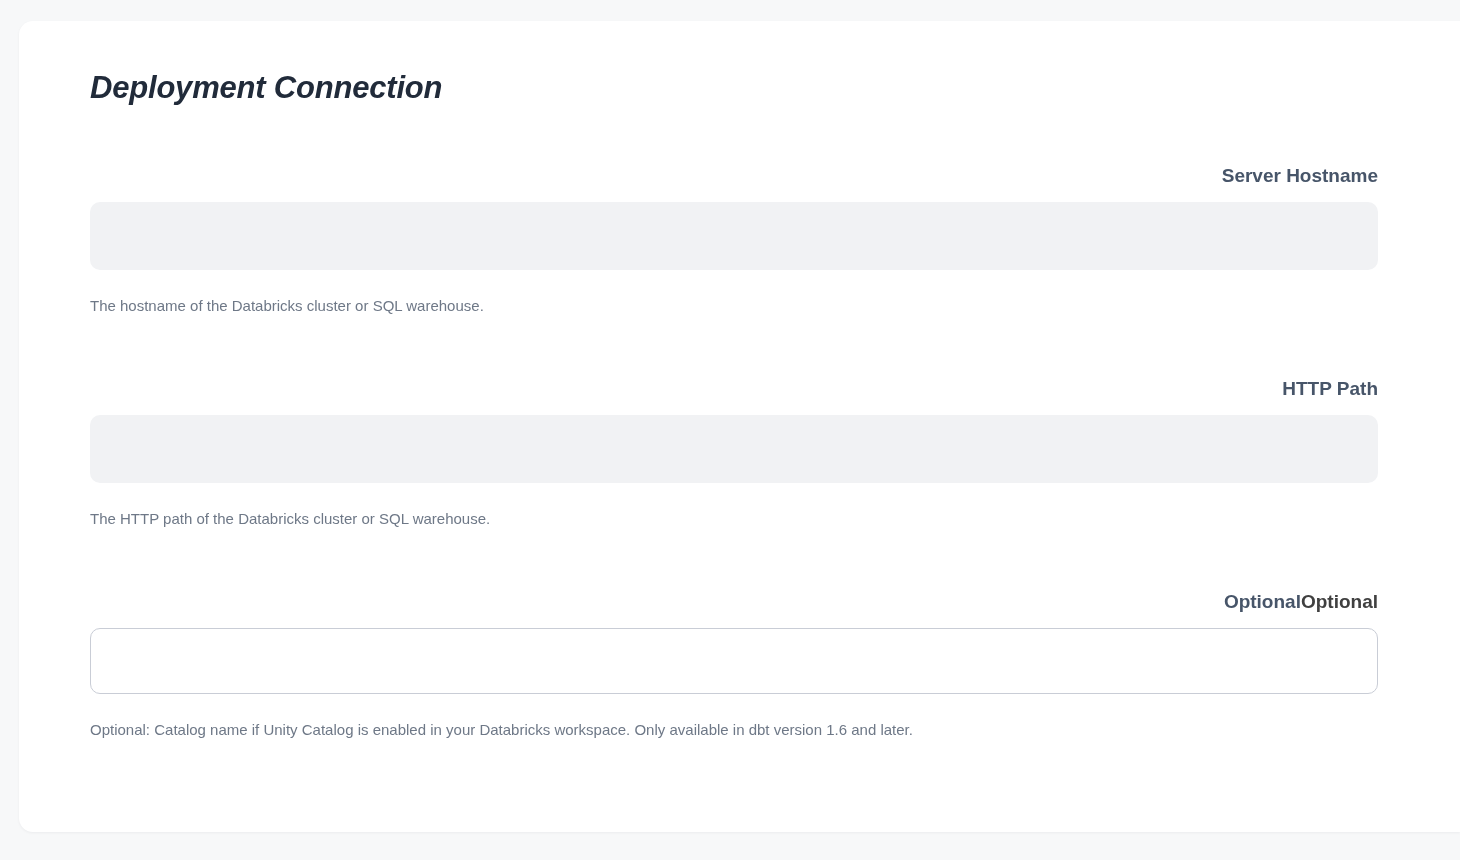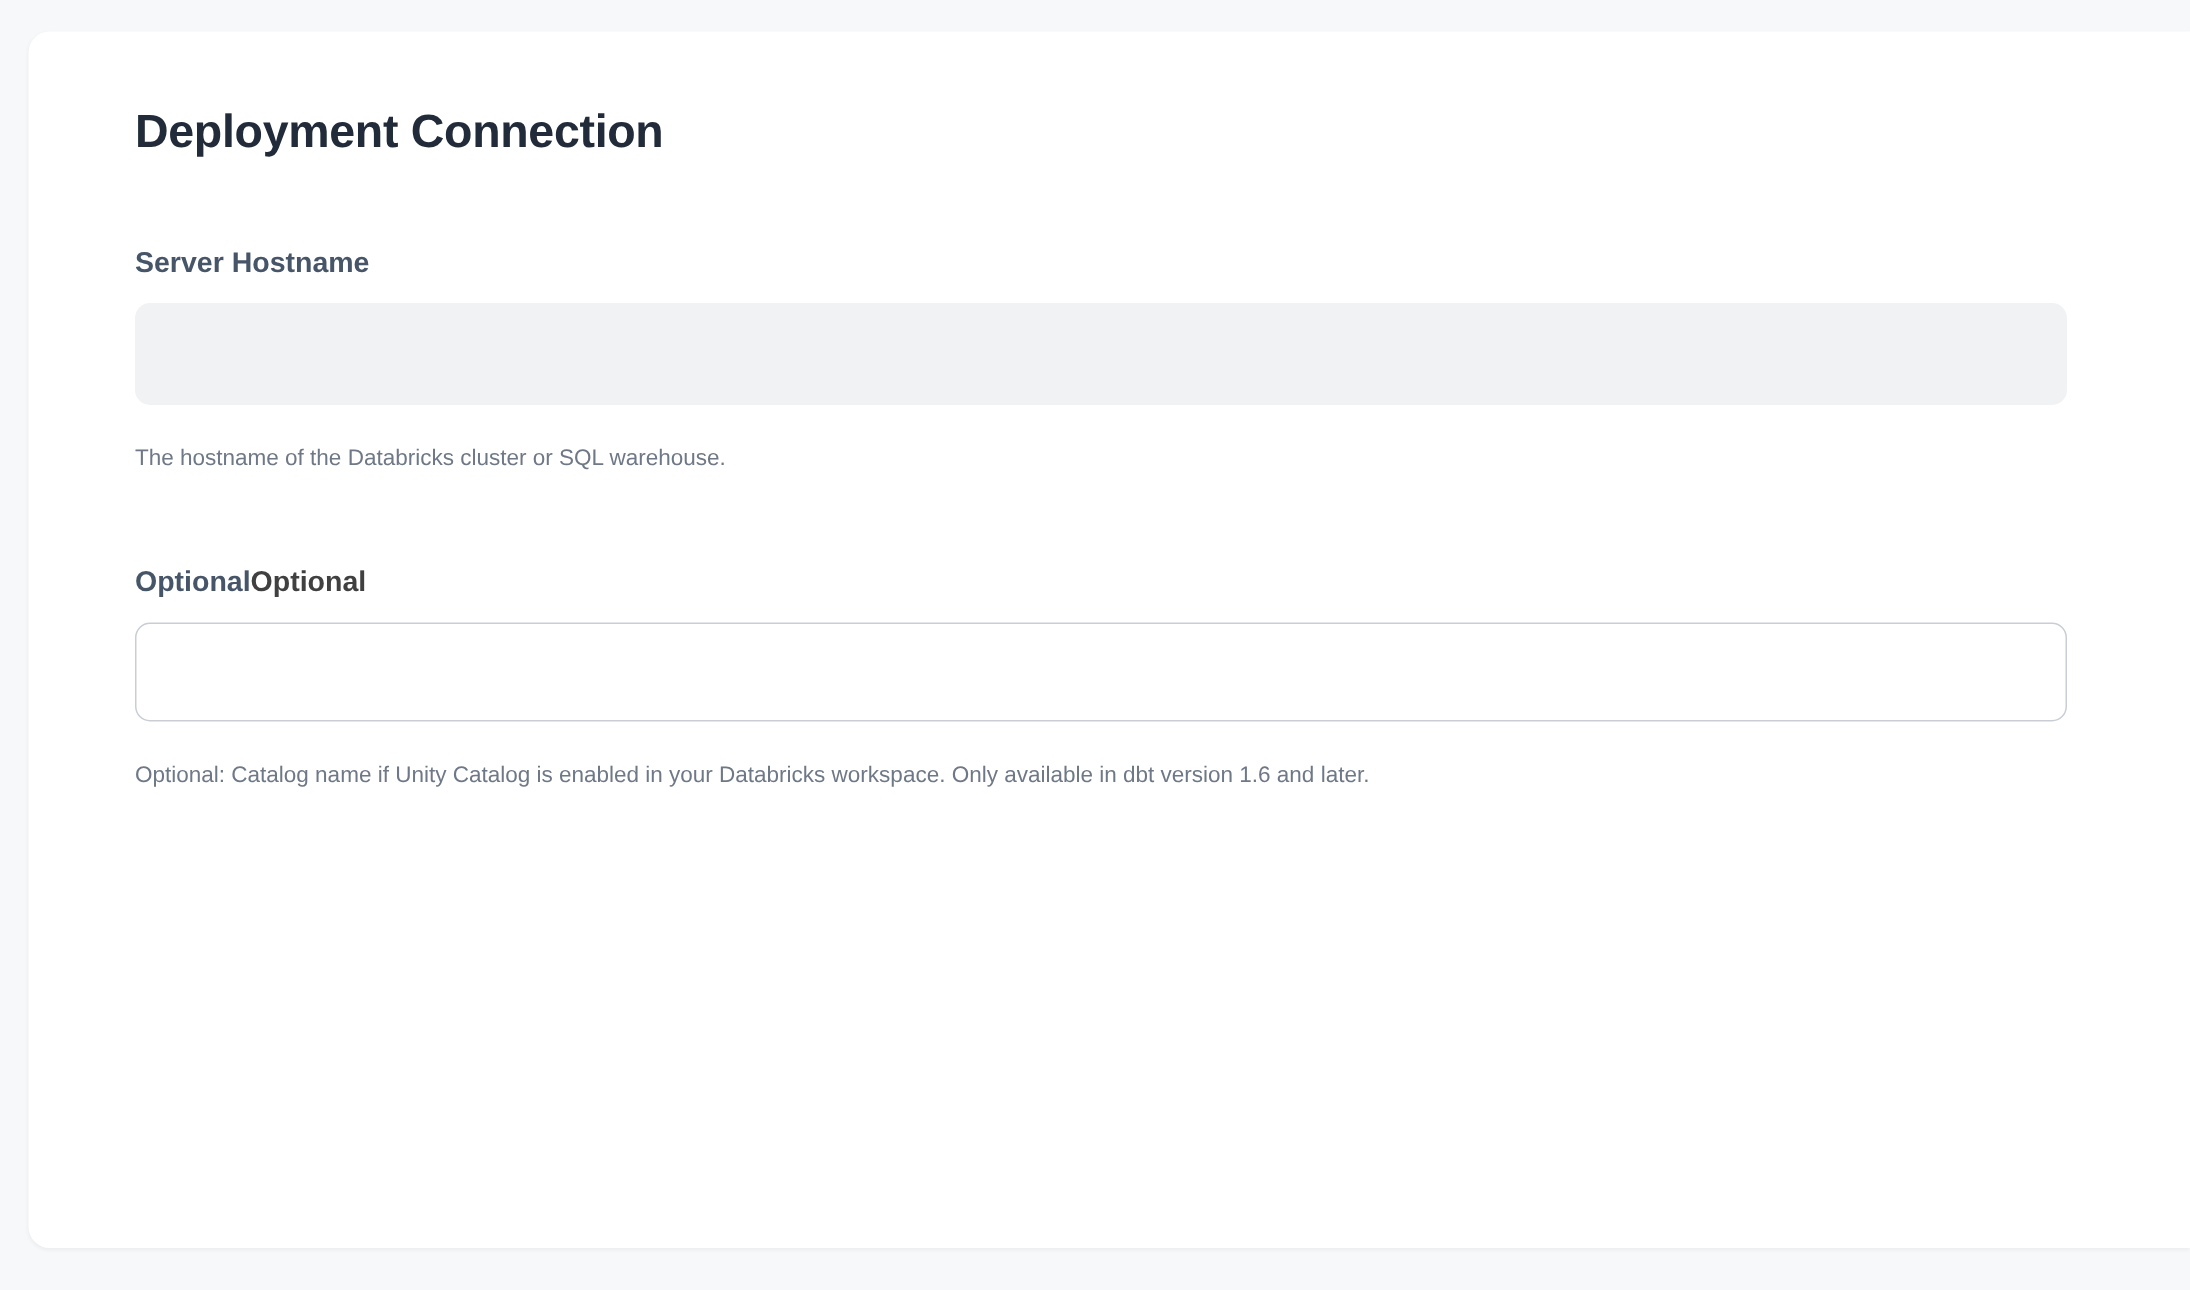--- a/index.html
+++ b/index.html
@@ -26,34 +26,35 @@
   .content {
     width: 1288px;
   }
   h1.page-title {
     margin: 0;
     font-size: 31px;
     line-height: 39px;
     font-weight: 700;
     color: #212b3a;
     letter-spacing: -0.2px;
+    font-style: italic;
   }
   p.subtitle {
     margin: 20px 0 0;
     font-size: 21px;
     line-height: 28px;
     font-weight: 400;
     color: #121519;
   }
   .field {
     margin-top: 56px;
   }
   .label-row {
     display: flex;
-    justify-content: flex-start;
+    justify-content: flex-end;
     align-items: baseline;
     line-height: 25px;
   }
   .field-label {
     font-size: 19px;
     font-weight: 700;
     color: #475569;
   }
   .optional-badge {
     font-size: 19px;
@@ -96,20 +97,27 @@
 
 
     <section class="field">
       <div class="label-row">
         <label class="field-label">Server Hostname</label>
       </div>
       <input class="text-input" type="text" disabled="" value="" style="">
       <p class="helper">The hostname of the Databricks cluster or SQL warehouse.</p>
     </section>
 
+    <section class="field">
+      <div class="label-row">
+        <label class="field-label">HTTP Path</label>
+      </div>
+      <input class="text-input" type="text" disabled="" value="" style="">
+      <p class="helper">The HTTP path of the Databricks cluster or SQL warehouse.</p>
+    </section>
 
     <section class="field">
       <div class="label-row">
         <label class="field-label">Optional</label>
         <span class="optional-badge">Optional</span>
       </div>
       <input class="text-input editable" type="text" value="" style="">
       <p class="helper">Optional: Catalog name if Unity Catalog is enabled in your Databricks workspace. Only available in dbt version 1.6 and later.</p>
     </section>
 

